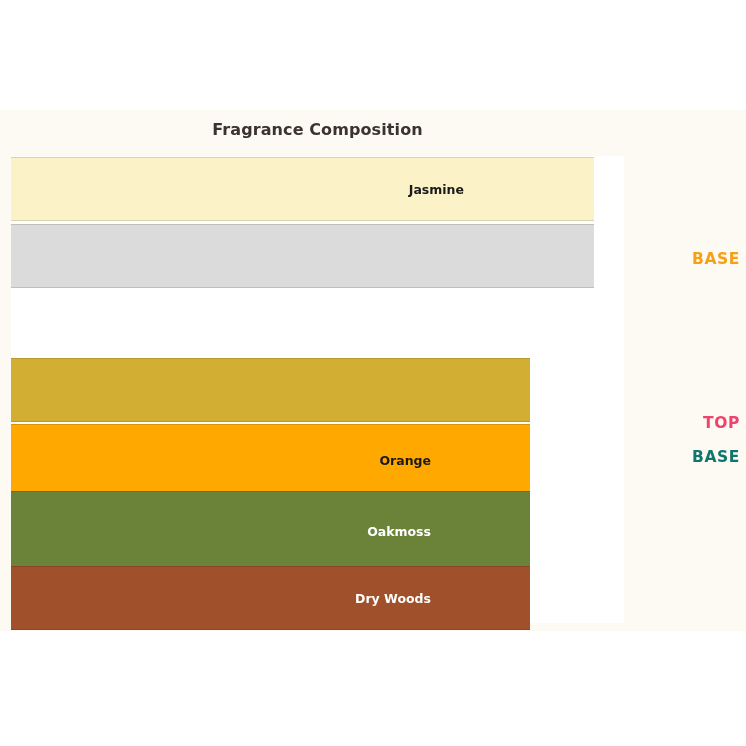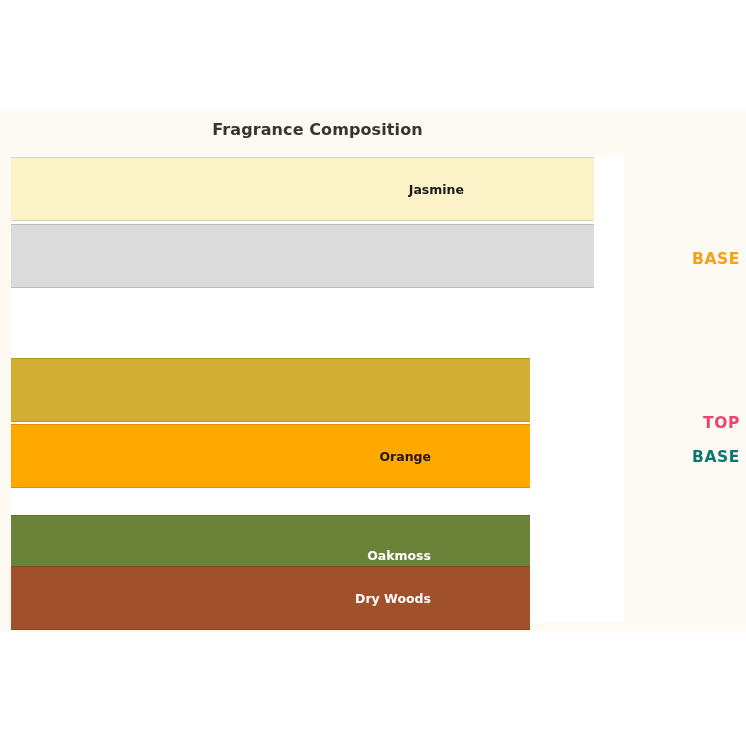--- a/index.html
+++ b/index.html
@@ -98,25 +98,25 @@
     <div class="bar-row" style="top: 1.35714px; height: 64px;">
           <div class="bar" style="width: 583px; background: rgb(252, 242, 200);"></div>
           <div class="bar-label" style="color: rgb(26, 26, 26); left: 153px; width: 300px;">Jasmine</div>
         </div>
         <div class="bar-row" style="top: 68.0714px; height: 64px;">
           <div class="bar" style="width: 583px; background: rgb(219, 219, 219);"></div>
         </div>
         <div class="bar-row" style="top: 201.5px; height: 64px;">
           <div class="bar" style="width: 519px; background: rgb(210, 175, 51);"></div>
         </div>
-        <div class="bar-row" style="top: 268.214px; height: 64px;">
+        <div class="bar-row" style="top: 268.214px; height: 72px;">
           <div class="bar" style="width: 519px; background: rgb(255, 168, 0);"></div>
           <div class="bar-label" style="color: rgb(26, 26, 26); left: 120px; width: 300px;">Orange</div>
         </div>
-        <div class="bar-row" style="top: 334.929px; height: 80px; margin-top: 24px;">
+        <div class="bar-row" style="top: 334.929px; height: 80px;">
           <div class="bar" style="width: 519px; background: rgb(107, 130, 57);"></div>
           <div class="bar-label" style="color: rgb(255, 255, 255); left: 120px; width: 300px;">Oakmoss</div>
         </div>
         <div class="bar-row" style="top: 378px; height: 64px; margin-top: 32px;">
           <div class="bar" style="width: 519px; background: rgb(160, 81, 44);"></div>
           <div class="bar-label" style="color: rgb(255, 255, 255); left: 120px; width: 300px;">Dry Woods</div>
         </div>
       </div>
 
   <div class="stage-label" style="color: rgb(245, 160, 21); top: 140px;">BASE</div>

